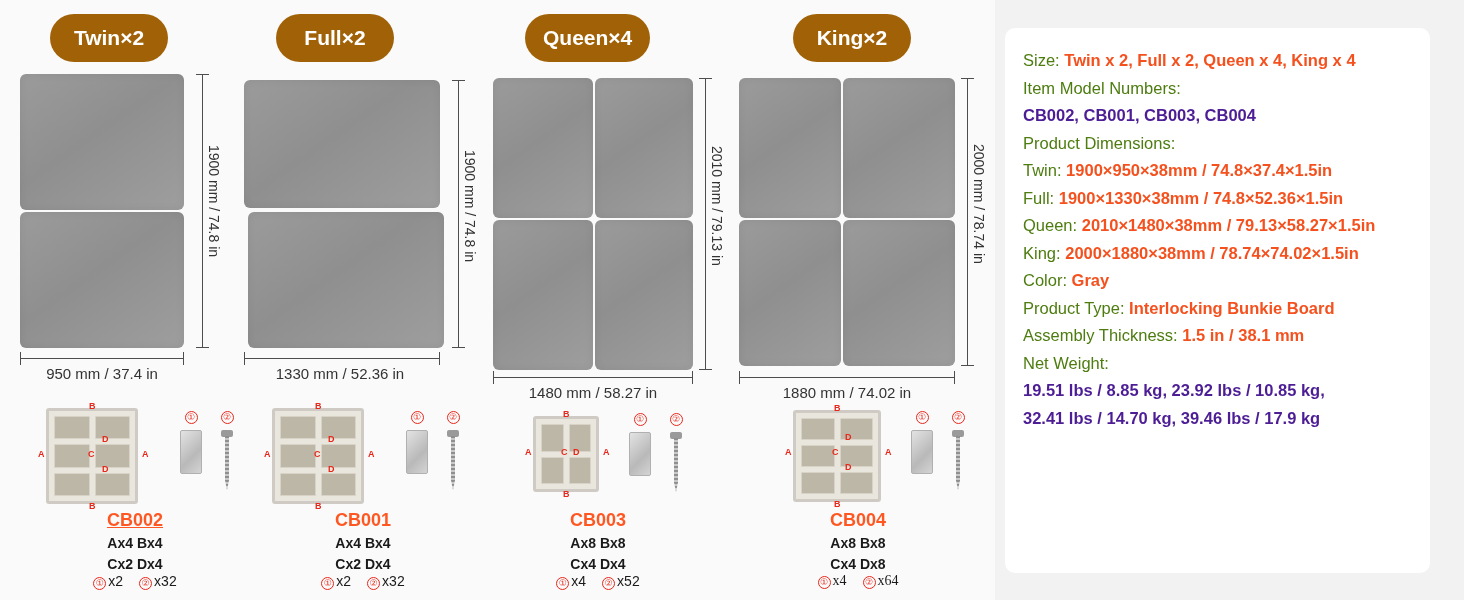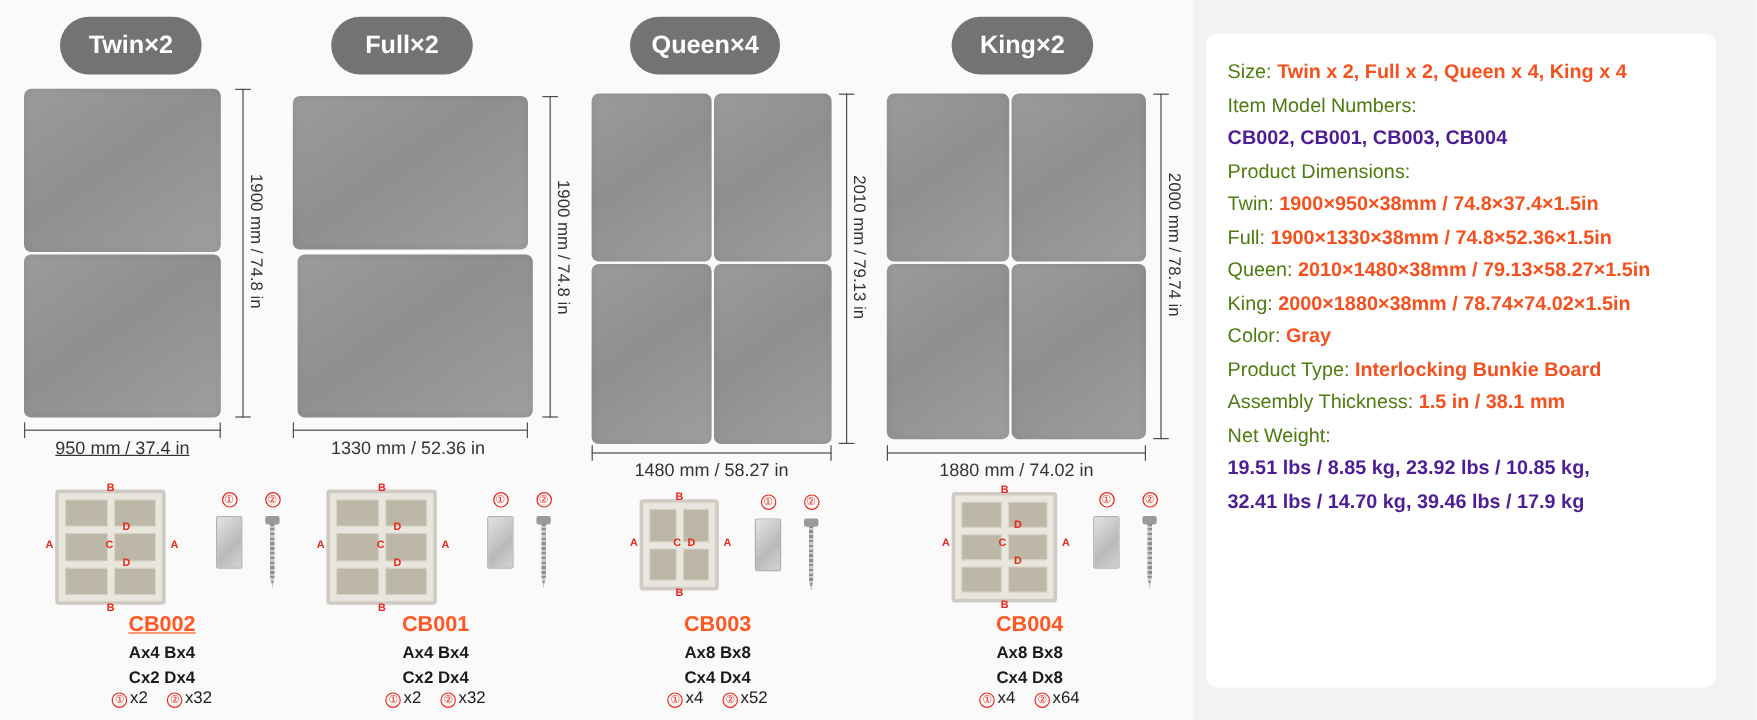--- a/index.html
+++ b/index.html
@@ -26,21 +26,21 @@
     width: 230px;
     height: 600px;
   }
   .badge {
     position: absolute;
     top: 14px;
     left: 0;
     height: 48px;
     min-width: 118px;
     padding: 0 18px;
-    background: #737373;
+    background: #a16207;
     color: #fff;
     border-radius: 26px;
     display: flex;
     align-items: center;
     justify-content: center;
     font-size: 21px;
     font-weight: bold;
     white-space: nowrap;
   }
 
@@ -237,21 +237,21 @@
 
       <div class="boards">
         <div class="bd" style="left:0px;  top:74px;  width:164px; height:136px;"></div>
         <div class="bd" style="left:0px;  top:212px; width:164px; height:136px;"></div>
       </div>
 
       <div class="vline" style="left:182px; top:74px; height:274px;"></div>
       <div class="vlabel" style="left:186px; top:145px;">1900 mm / 74.8 in</div>
 
       <div class="hline" style="left:0px; top:358px; width:164px;"></div>
-      <div class="hlabel" style="left:-18px; top:365px; width:200px;text-decoration:underline;">950 mm / 37.4 in</div>
+      <div class="hlabel" style="left:-18px; top:365px; width:200px;">950 mm / 37.4 in</div>
 
       <div class="frame-wrap" style="left:18px; top:402px;">
         <div class="frame" style="left:8px; top:6px; width:92px; height:96px;">
           <div class="cellgrid" style="grid-template-columns:1fr 1fr; grid-template-rows:1fr 1fr 1fr;">
             <div class="cell"></div>
             <div class="cell"></div>
             <div class="cell"></div>
             <div class="cell"></div>
             <div class="cell"></div>
             <div class="cell"></div>
@@ -445,21 +445,21 @@
               <div class="shaft"></div>
           </div>
         </div>
       </div>
 
       <div class="model" style="left:0px; top:510px;">CB004</div>
       <div class="spec" style="left:0px; top:533px;">
         <div>Ax8 Bx8</div>
         <div>Cx4 Dx8</div>
       </div>
-      <div class="counts" style="left:0px; top:573px;">
+      <div class="counts" style="left:0px; top:573px;font-family:Liberation Serif, serif;">
         <span class="circnum">①</span><span>x4</span><span class="gap"></span><span class="circnum">②</span><span>x64</span>
       </div>
     </div>
 
   </div>
 
   <div class="right">
     <div class="card">
 
       <div class="row">

